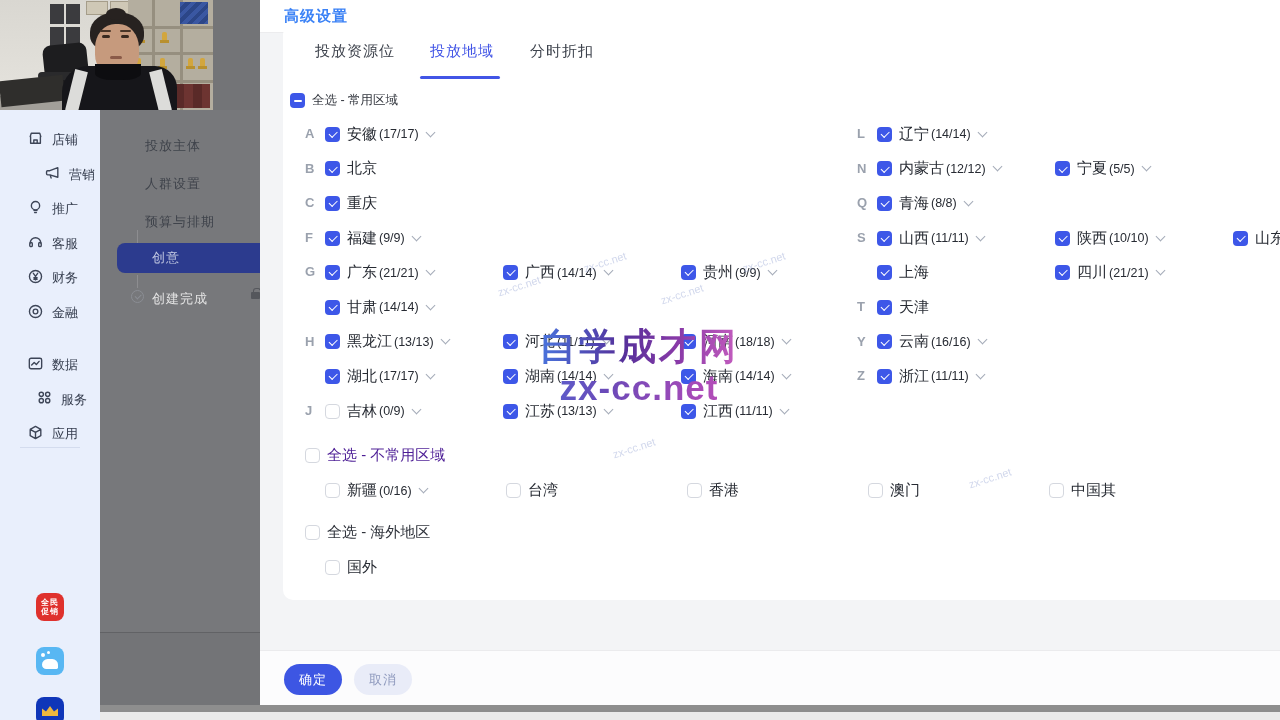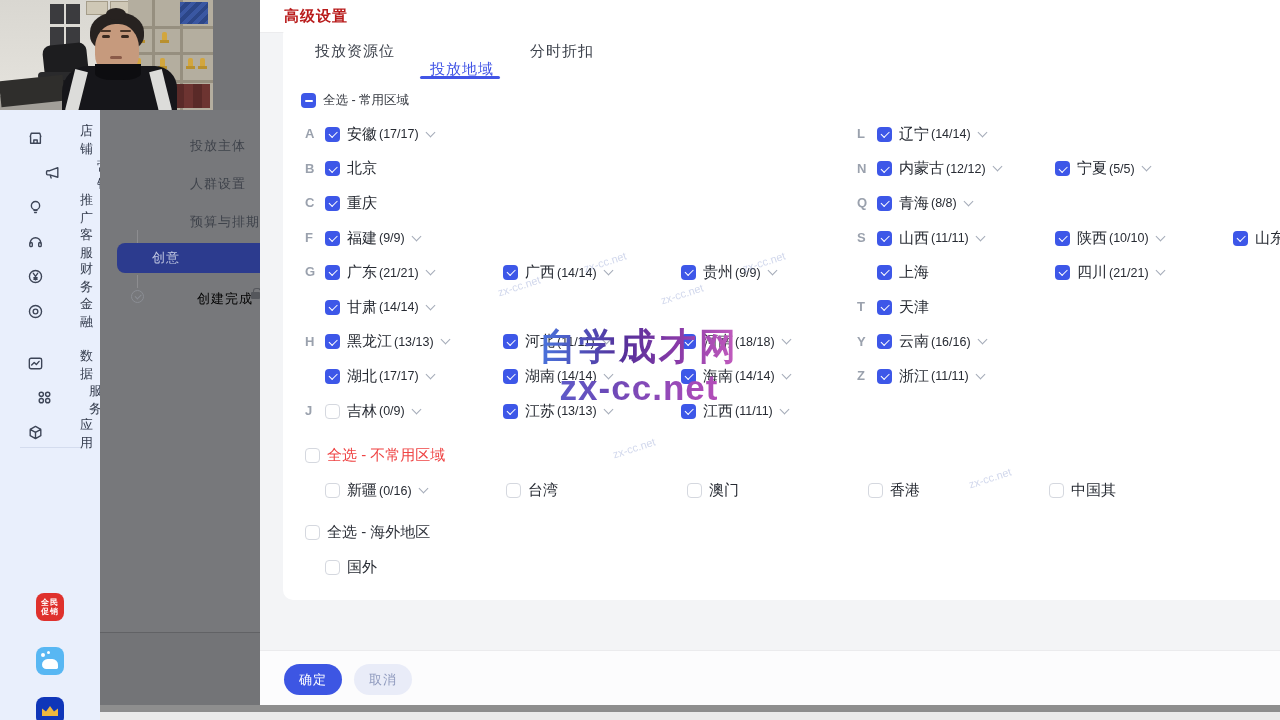--- a/index.html
+++ b/index.html
@@ -36,50 +36,50 @@
   .p-eye1{left:40px;} .p-eye2{left:59px;}
   .p-mouth { position:absolute; left:48px; top:48px; width:12px; height:2.5px; background:#8a5a48; border-radius:2px; }
   .p-jacket { position:absolute; left:0px; top:58px; width:115px; height:46px; background:#16161a; border-radius:26px 22px 0 0; }
   .p-stripe1,.p-stripe2 { position:absolute; top:62px; width:13px; height:42px; background:#dcdcda; }
   .p-stripe1{ left:8px; transform:rotate(14deg);} .p-stripe2{ left:92px; transform:rotate(-14deg);}
   .p-collar { position:absolute; left:33px; top:56px; width:46px; height:16px; background:#0d0d10; border-radius:0 0 40% 40%; }
   .dim-topstrip { position:absolute; left:213px; top:0; width:47px; height:110px; background:#737477; }
 
   
   .sidebar { position:absolute; left:0; top:110px; width:100px; height:610px; background:#e9effc; }
-  .side-item { position:absolute; left:0; width:100px; height:26px; display:flex; align-items:center; padding-left:27px; cursor:pointer;gap:28px; }
+  .side-item { position:absolute; left:0; width:100px; height:26px; display:flex; align-items:center; padding-left:27px; cursor:pointer; }
   .side-item svg { width:17px; height:17px; flex:none; }
   .side-item .s-lbl { margin-left:8px; font-size:13px; color:#353d4e; }
   .side-divider { position:absolute; left:20px; top:337px; width:60px; height:1px; background:#d4dcee; }
   .app-ico { position:absolute; left:36px; width:28px; height:28px; border-radius:8px; display:flex; align-items:center; justify-content:center; cursor:pointer; }
   .app-red { background:#df312d; }
   .app-red .t { color:#fff; font-size:8px; font-weight:bold; width:22px; line-height:9px; text-align:center; letter-spacing:1px; }
   .app-blue { background:#58b7f3; }
   .whale { position:relative; width:16px; height:10px; background:#fff; border-radius:8px 8px 2px 6px; margin-top:6px; }
   .whale:before { content:''; position:absolute; left:-1px; top:-6px; width:4px; height:4px; background:#fff; border-radius:50%; }
   .whale:after { content:''; position:absolute; left:5px; top:-8px; width:3px; height:3px; background:#fff; border-radius:50%; }
   .app-navy { background:#0f36b9; }
   .crown { position:relative; width:16px; height:10px; background:#edb73e; clip-path:polygon(0 100%,0 25%,25% 55%,50% 0,75% 55%,100% 25%,100% 100%); }
 
   
   .stepper { position:absolute; left:100px; top:110px; width:160px; height:610px; background:#77787b; }
-  .step-lbl { position:absolute; left:45px; font-size:13px; color:#3f434b; letter-spacing:1px; cursor:pointer;margin-left:45px; }
+  .step-lbl { position:absolute; left:45px; font-size:13px; color:#3f434b; letter-spacing:1px; cursor:pointer; }
   .step-pill { position:absolute; left:17px; top:133px; width:143px; height:30px; background:#2c3b8e; border-radius:8px 0 0 8px; display:flex; align-items:center; cursor:pointer; }
   .step-pill .s-txt { margin-left:35px; font-size:13px; color:#c3c9e2; letter-spacing:1px; }
   .step-done { position:absolute; left:31px; top:180px; width:13px; height:13px; border:1.4px solid #8b8e94; border-radius:50%; }
   .step-done:after { content:''; position:absolute; left:2.5px; top:2.5px; width:5px; height:2.5px; border-left:1.4px solid #8b8e94; border-bottom:1.4px solid #8b8e94; transform:rotate(-45deg); }
   .step-connector { position:absolute; left:37px; width:1px; background:#8d8d90; }
   .mini-lock { position:absolute; left:151px; top:182px; width:9px; height:7px; background:#55575c; border-radius:1px; }
   .mini-lock:before { content:''; position:absolute; left:1.5px; top:-4px; width:6px; height:5px; border:1.5px solid #55575c; border-bottom:none; border-radius:3px 3px 0 0; }
   .stepper-footer { position:absolute; left:0; top:522px; width:160px; height:88px; background:#737477; border-top:1px solid #616265; }
 
   
   .modal { position:absolute; left:260px; top:0; width:1150px; height:705px; background:#f3f4f6; }
   .modal-titlebar { position:absolute; left:0; top:0; width:100%; height:33px; background:#fff; border-bottom:1px solid #ececee; }
-  .modal-title { position:absolute; left:24px; top:7px; font-size:15px; font-weight:bold; color:#b91c1c; letter-spacing:1px; }
+  .modal-title { position:absolute; left:24px; top:7px; font-size:15px; font-weight:bold; color:#3b82f6; letter-spacing:1px; }
   .card { position:absolute; left:23px; top:24px; width:1120px; height:576px; background:#fff; border-radius:10px; }
   .tab { position:absolute; top:18px; font-size:15px; color:#3e434d; letter-spacing:1px; cursor:pointer; }
   .tab.active { color:#4255e6; }
   .tab-underline { position:absolute; left:137px; top:52px; width:80px; height:3px; border-radius:2px; background:#4255e6; }
 
   .cb { width:15px; height:15px; border-radius:4px; display:flex; align-items:center; justify-content:center; flex:none; cursor:pointer; }
   .cb.on { background:#3d57e8; }
   .cb.off { background:#fff; border:1px solid #d5d8df; }
   .tick { width:8px; height:4.5px; border-left:1.7px solid #fff; border-bottom:1.7px solid #fff; transform:rotate(-45deg); margin-top:-2px; }
   .dash { width:8px; height:2px; background:#fff; border-radius:1px; }
@@ -251,37 +251,37 @@
 <div class="stepper">
   <div class="step-lbl" style="top:27px;">投放主体</div>
   <div class="step-lbl" style="top:65px;">人群设置</div>
   <div class="step-lbl" style="top:103px;">预算与排期</div>
   <div class="step-connector" style="top:120px;height:13px;"></div>
   <div class="step-pill">
     <span class="s-txt">创意</span>
   </div>
   <div class="step-connector" style="top:165px;height:13px;"></div>
   <div class="step-done"></div>
-  <div class="step-lbl" style="top:180px;left:52px;color:#000000;">创建完成</div>
+  <div class="step-lbl" style="top:180px;left:52px;color:#e5e5e5;">创建完成</div>
   <div class="mini-lock"></div>
   <div class="stepper-footer"></div>
 </div>
 
 <div class="modal">
   <div class="modal-titlebar">
     <div class="modal-title">高级设置</div>
   </div>
 
   <div class="card">
     <div class="tab" style="left:32px;">投放资源位</div>
-    <div class="tab active" style="left:147px;margin-top:18px;">投放地域</div>
+    <div class="tab active" style="left:147px;">投放地域</div>
     <div class="tab" style="left:247px;">分时折扣</div>
     <div class="tab-underline"></div>
 
-    <div class="selall-row" style="left:18px;top:68px;">
+    <div class="selall-row" style="left:7px;top:68px;">
       <span class="cb on">
           <span class="dash"></span>
         </span>
       <span class="lbl">全选 - 常用区域</span>
     </div>
 
     <div class="regioncol" style="left:22px;" id="col-left">
         <div class="grp">
           <span class="grp-letter">A</span>
           <div class="grp-items">
@@ -572,40 +572,40 @@
               <span class="cnt">(11/11)</span>
               <span class="chev"></span>
             </div>
           </div>
         </div>
       </div>
 
     <div class="bottom-sections">
       <div class="sec-sel">
         <span class="cb off"></span>
-        <span class="lbl" style="color:#ef4444;">全选 - 不常用区域</span>
+        <span class="lbl" style="color:#4c1d95;">全选 - 不常用区域</span>
       </div>
       <div class="sec-items" id="uncommon-items">
           <div class="item">
             <span class="cb off"></span>
             <span class="lbl">新疆</span>
             <span class="cnt">(0/16)</span>
             <span class="chev"></span>
           </div>
           <div class="item">
             <span class="cb off"></span>
             <span class="lbl">台湾</span>
           </div>
           <div class="item">
             <span class="cb off"></span>
-            <span class="lbl">澳门</span>
+            <span class="lbl">香港</span>
           </div>
           <div class="item">
             <span class="cb off"></span>
-            <span class="lbl">香港</span>
+            <span class="lbl">澳门</span>
           </div>
           <div class="item">
             <span class="cb off"></span>
             <span class="lbl">中国其</span>
           </div>
         </div>
       <div class="sec-sel" style="margin-top:7px;">
         <span class="cb off"></span>
         <span class="lbl" style="color:#30343c;">全选 - 海外地区</span>
       </div>

